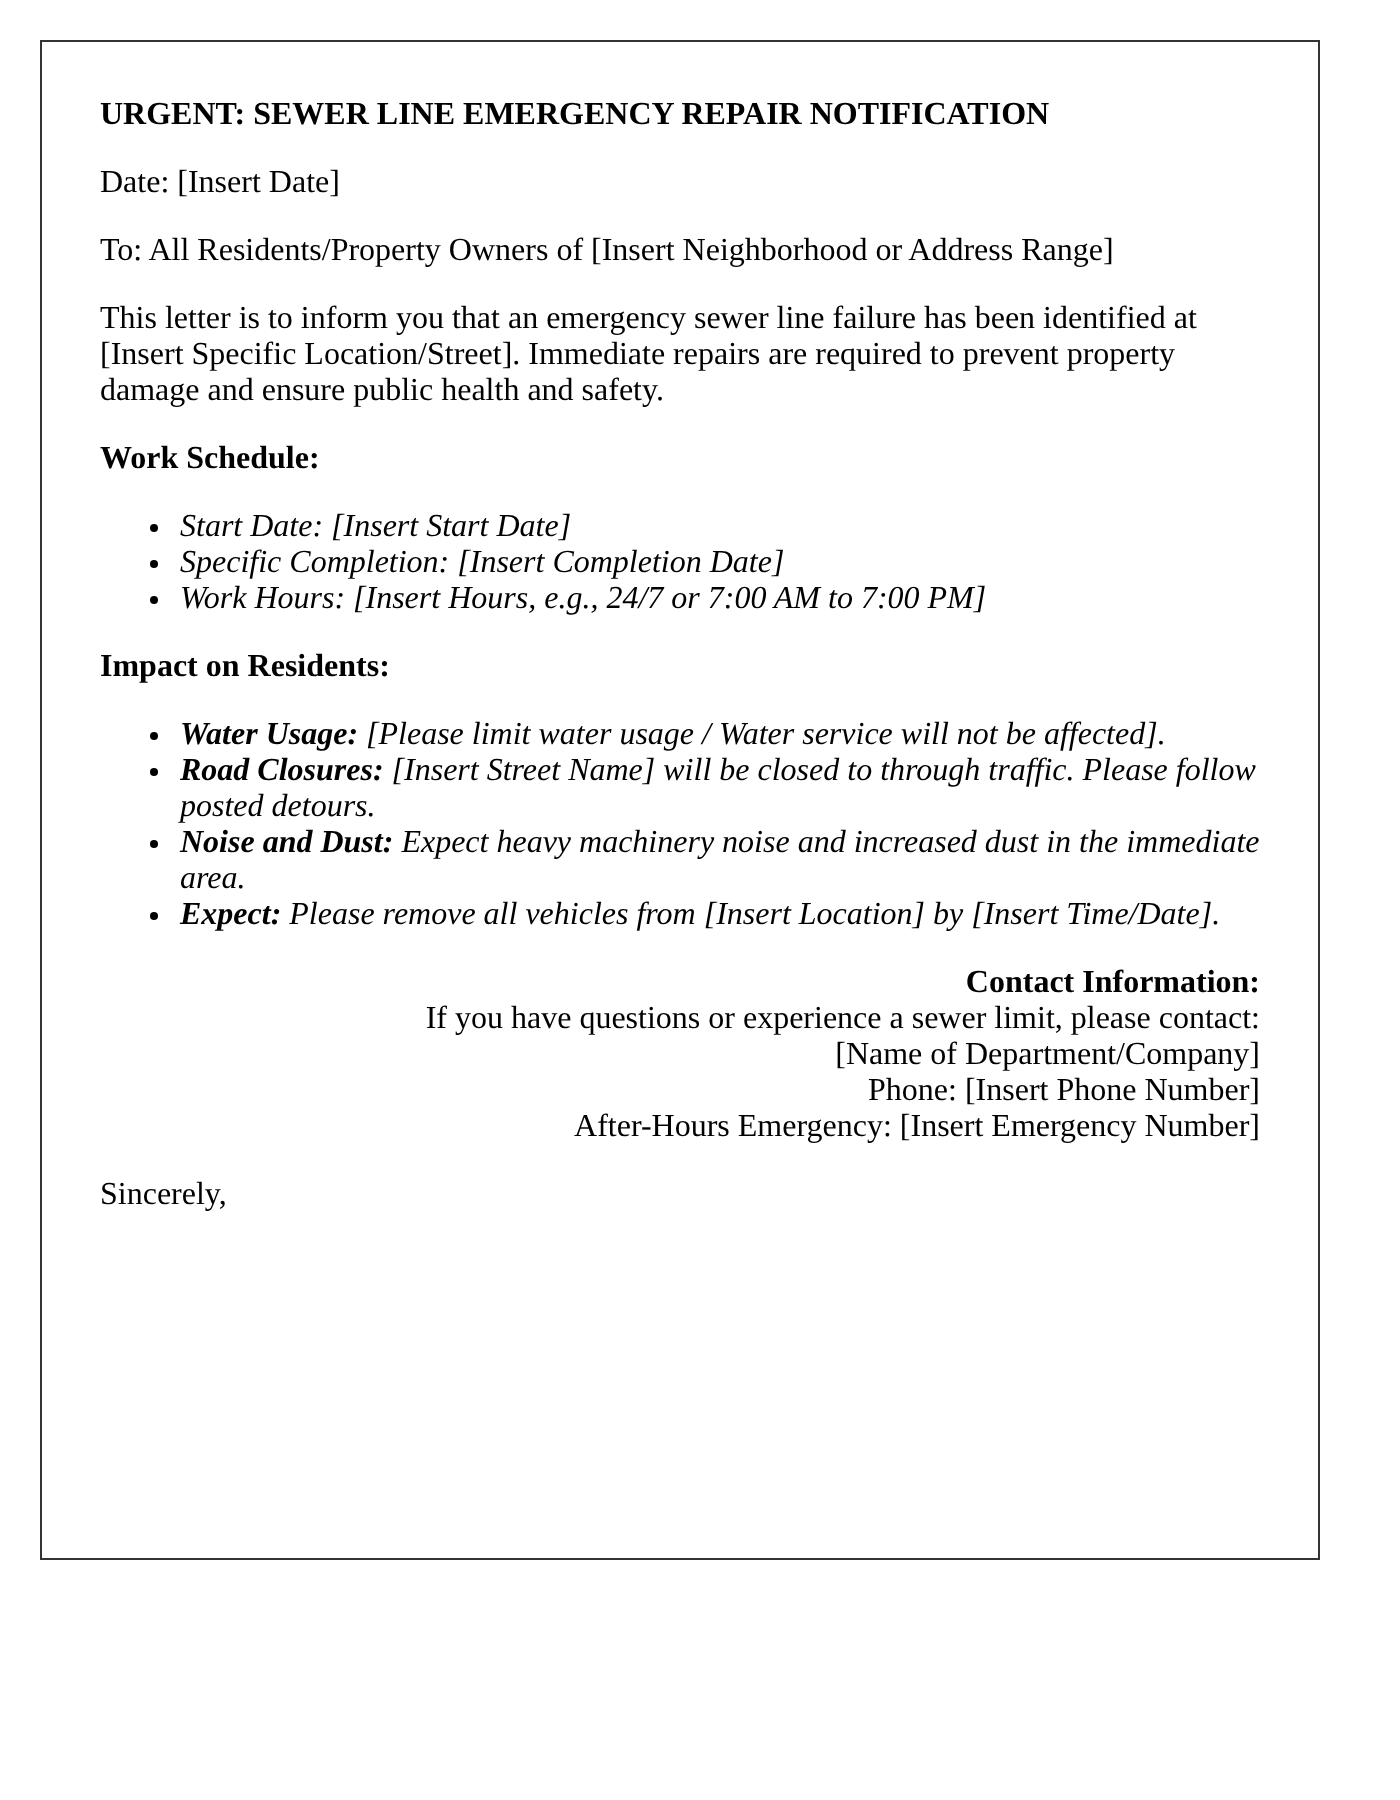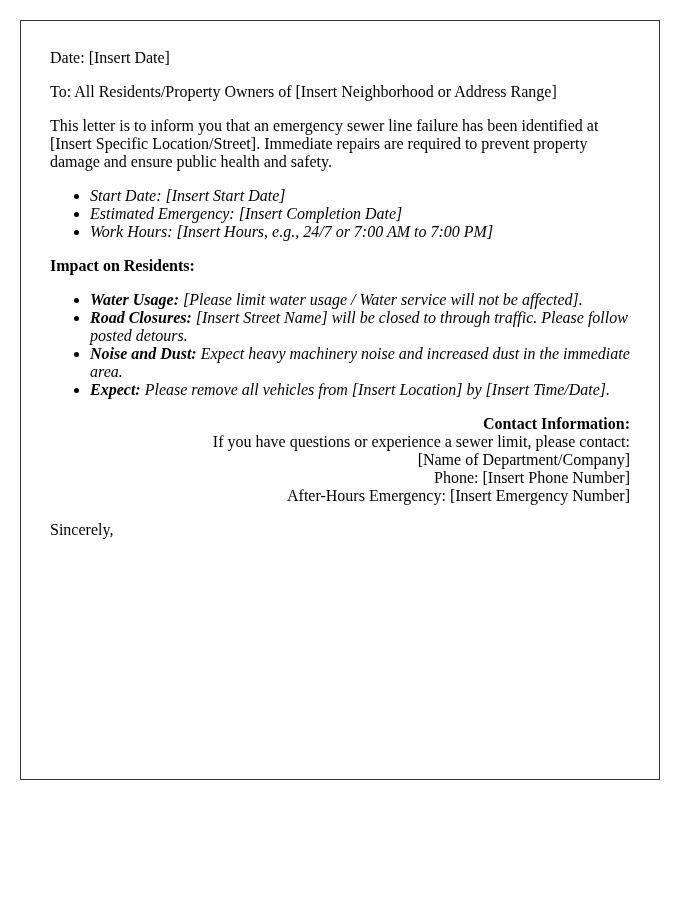--- a/index.html
+++ b/index.html
@@ -56,30 +56,32 @@
     }
     .block-line {
       display: block;
       text-align: right;
     }
   </style>
 </head>
 <body>
 
 <div class="letter">
+  <div class="title">URGENT: SEWER LINE EMERGENCY REPAIR NOTIFICATION</div>
 
   <p>Date: [Insert Date]</p>
 
   <p>To: All Residents/Property Owners of [Insert Neighborhood or Address Range]</p>
 
   <p>This letter is to inform you that an emergency sewer line failure has been identified at [Insert Specific Location/Street]. Immediate repairs are required to prevent property damage and ensure public health and safety.</p>
 
+  <div class="section-heading">Work Schedule:</div>
   <ul>
     <li>Start Date: [Insert Start Date]</li>
-    <li>Estimated Emergency: [Insert Completion Date]</li>
+    <li>Specific Completion: [Insert Completion Date]</li>
     <li>Work Hours: [Insert Hours, e.g., 24/7 or 7:00 AM to 7:00 PM]</li>
   </ul>
 
   <div class="section-heading">Impact on Residents:</div>
   <ul>
     <li><span class="b">Water Usage:</span><span> [Please limit water usage / Water service will not be affected].</span></li>
     <li><span class="b">Road Closures:</span><span> [Insert Street Name] will be closed to through traffic. Please follow posted detours.</span></li>
     <li><span class="b">Noise and Dust:</span><span> Expect heavy machinery noise and increased dust in the immediate area.</span></li>
     <li><span class="b">Expect:</span><span> Please remove all vehicles from [Insert Location] by [Insert Time/Date].</span></li>
   </ul>

